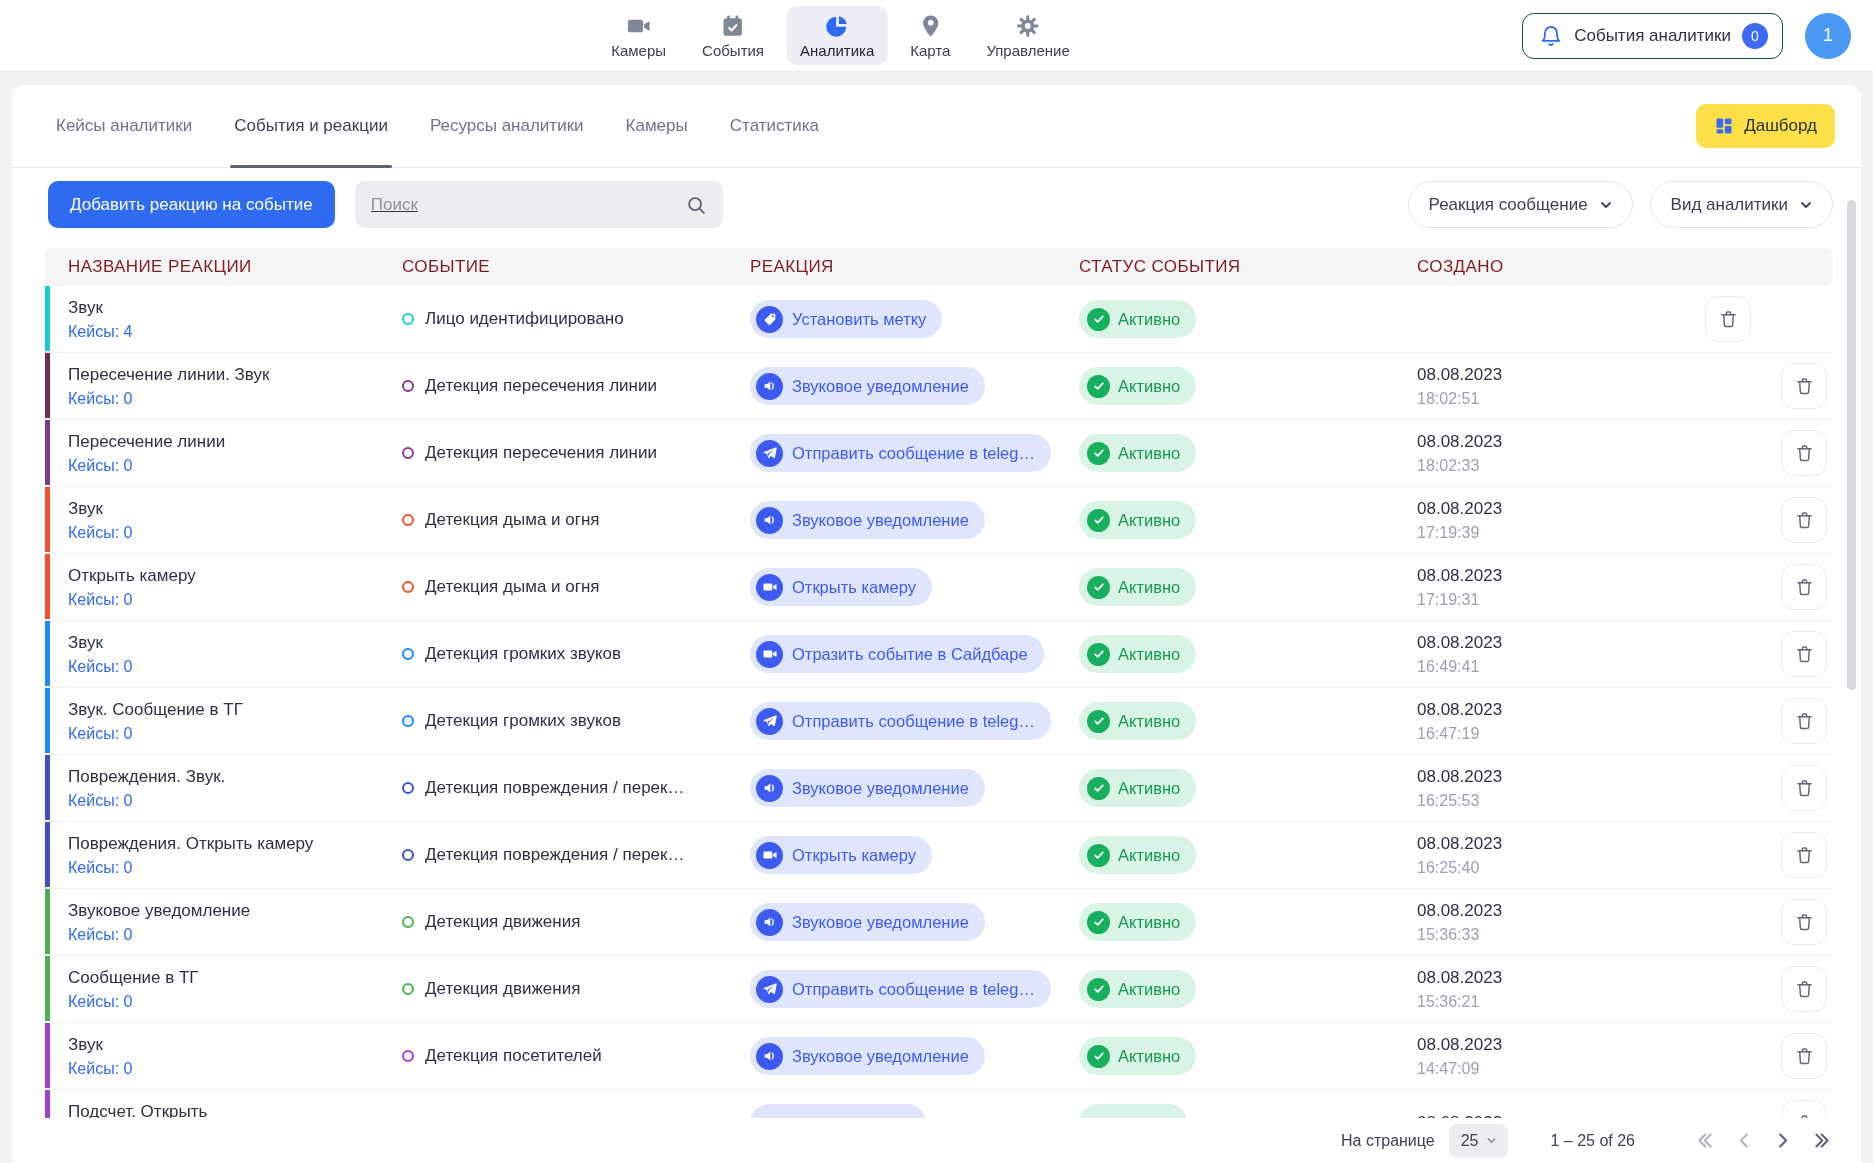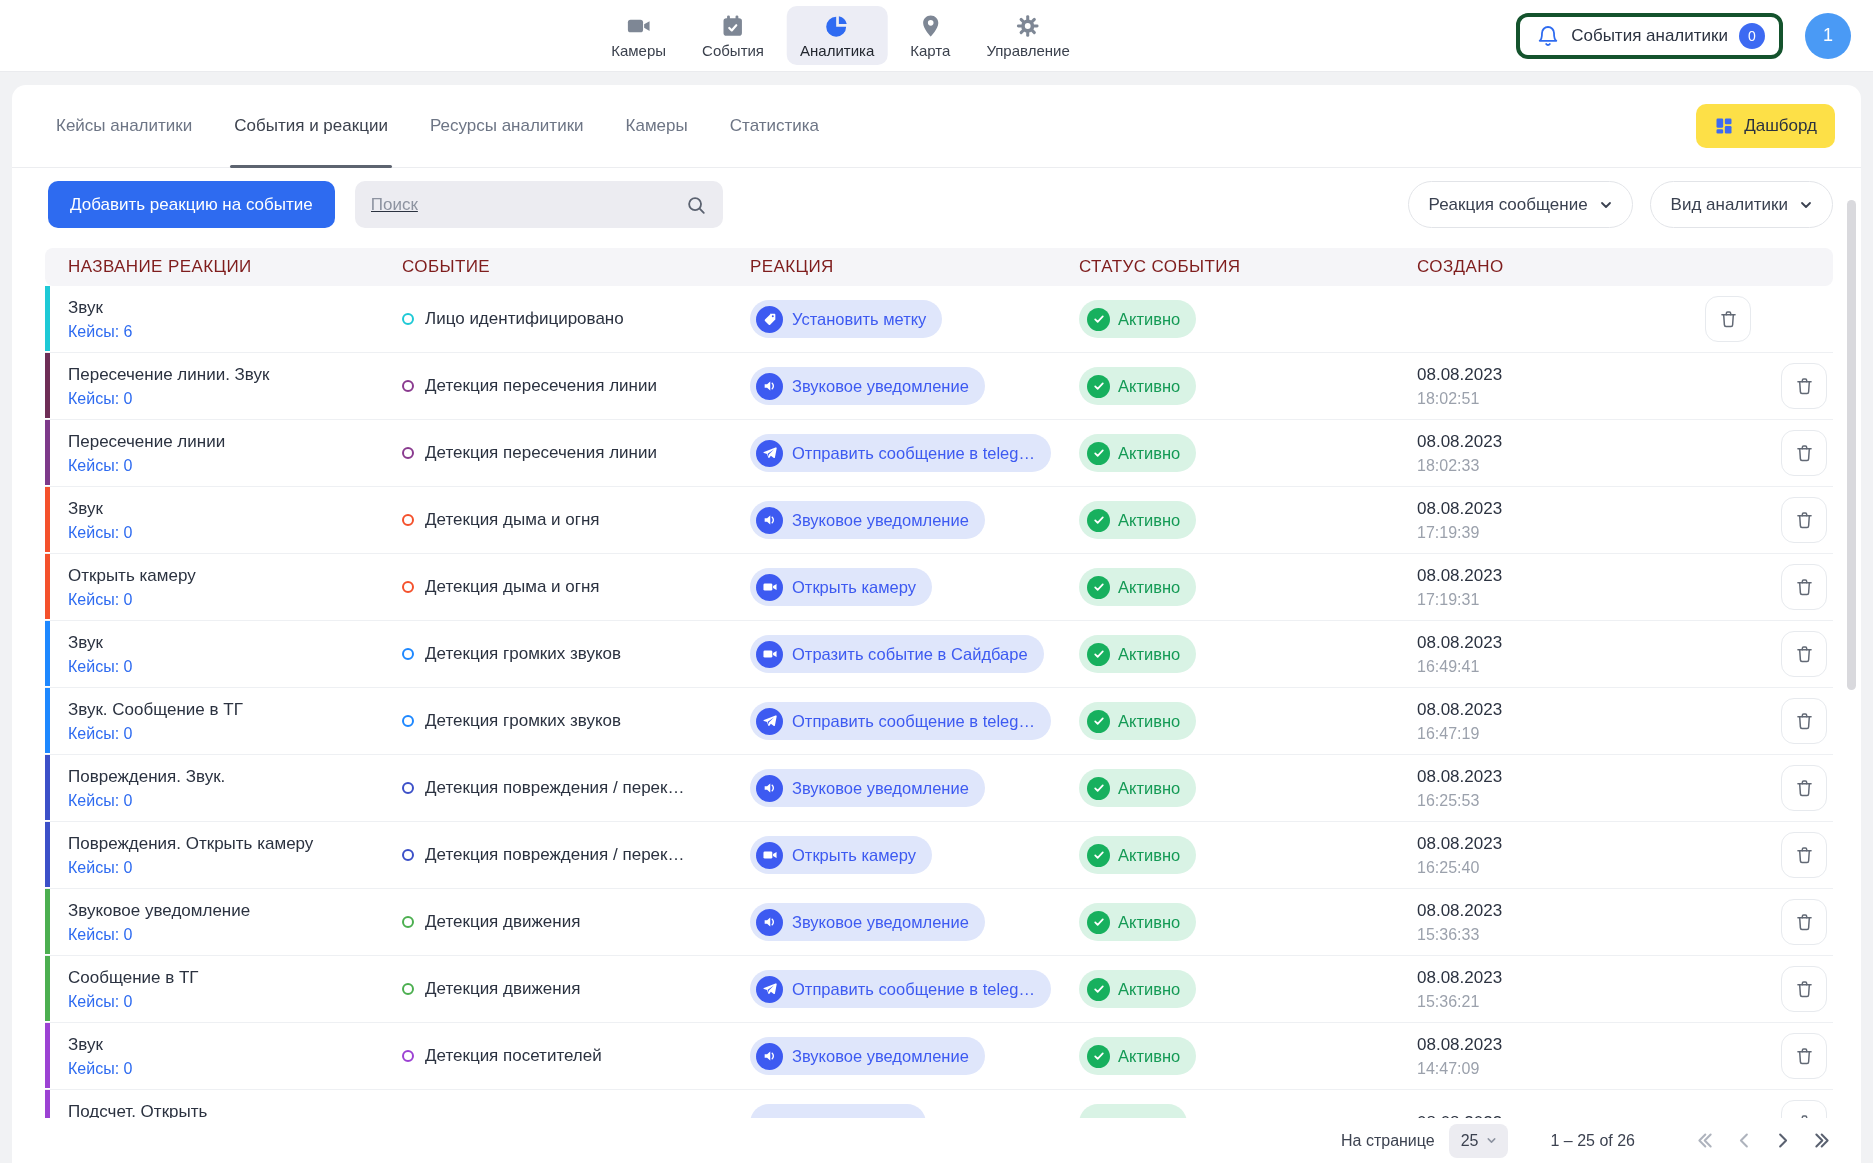--- a/index.html
+++ b/index.html
@@ -14,21 +14,21 @@
               border-radius:10px; cursor:pointer; }
   .nav-item .nav-icon { width:26px; height:26px; color:#7e8795; display:flex; align-items:center; justify-content:center; }
   .nav-item .nav-icon svg { width:26px; height:26px; }
   .nav-item .nav-label { font-size:15px; color:#3b414d; }
   .nav-item.active { background:#ecedf5; }
   .nav-item.active .nav-icon { color:#2f6bf2; }
   .nav-item.active .nav-label { color:#23272f; }
   .nav-right { position:absolute; right:22px; top:50%; transform:translateY(-50%);
                display:flex; align-items:center; gap:22px; }
   .events-btn { display:flex; align-items:center; gap:11px; height:46px; padding:0 14px 0 16px;
-                background:#fff; border:4px solid #14532d; border-radius:12px; font-size:17px; color:#2b3240; cursor:pointer; }
+                background:#fff; border:1px solid #14532d; border-radius:12px; font-size:17px; color:#2b3240; cursor:pointer; }
   .events-btn .bell { width:24px; height:24px; }
   .badge { min-width:26px; height:26px; border-radius:13px; background:#3d6af2; color:#fff; font-size:14px;
            display:flex; align-items:center; justify-content:center; padding:0 7px; }
   .avatar { width:46px; height:46px; border-radius:50%; background:#4a9af5; color:#fff; font-size:18px;
             display:flex; align-items:center; justify-content:center; cursor:pointer; }
 
   
   .card { position:absolute; left:12px; right:12px; top:85px; bottom:0; background:#fff;
           border-radius:14px 14px 0 0; overflow:hidden; }
 
@@ -243,21 +243,21 @@
     <div class="hcell">СТАТУС СОБЫТИЯ</div>
     <div class="hcell">СОЗДАНО</div>
     <div class="hcell"></div>
   </div>
 
   <div class="rows" id="table-body">
       <div class="row tgrid">
     <span class="accent" style="background:#1ec9d6"></span>
     <div class="name-cell">
       <div class="rname">Звук</div>
-      <a class="cases">Кейсы: 6</a>
+      <a class="cases">Кейсы: 4</a>
     </div>
     <div class="event-cell">
       <span class="dot" style="border-color:#1ec9d6"></span>
       <span>Лицо идентифицировано</span>
     </div>
     <div>
       <span class="pill-reaction">
             <span class="pill-icon">
               <svg viewBox="0 0 24 24" fill="#fff">
                 <path d="M11.8 4h6.7c.8 0 1.5.7 1.5 1.5v6.7c0 .4-.16.78-.44 1.06l-7.3 7.3a1.5 1.5 0 0 1-2.12 0l-5.66-5.66a1.5 1.5 0 0 1 0-2.12l7.3-7.3c.28-.28.66-.44 1.06-.44z"></path>

